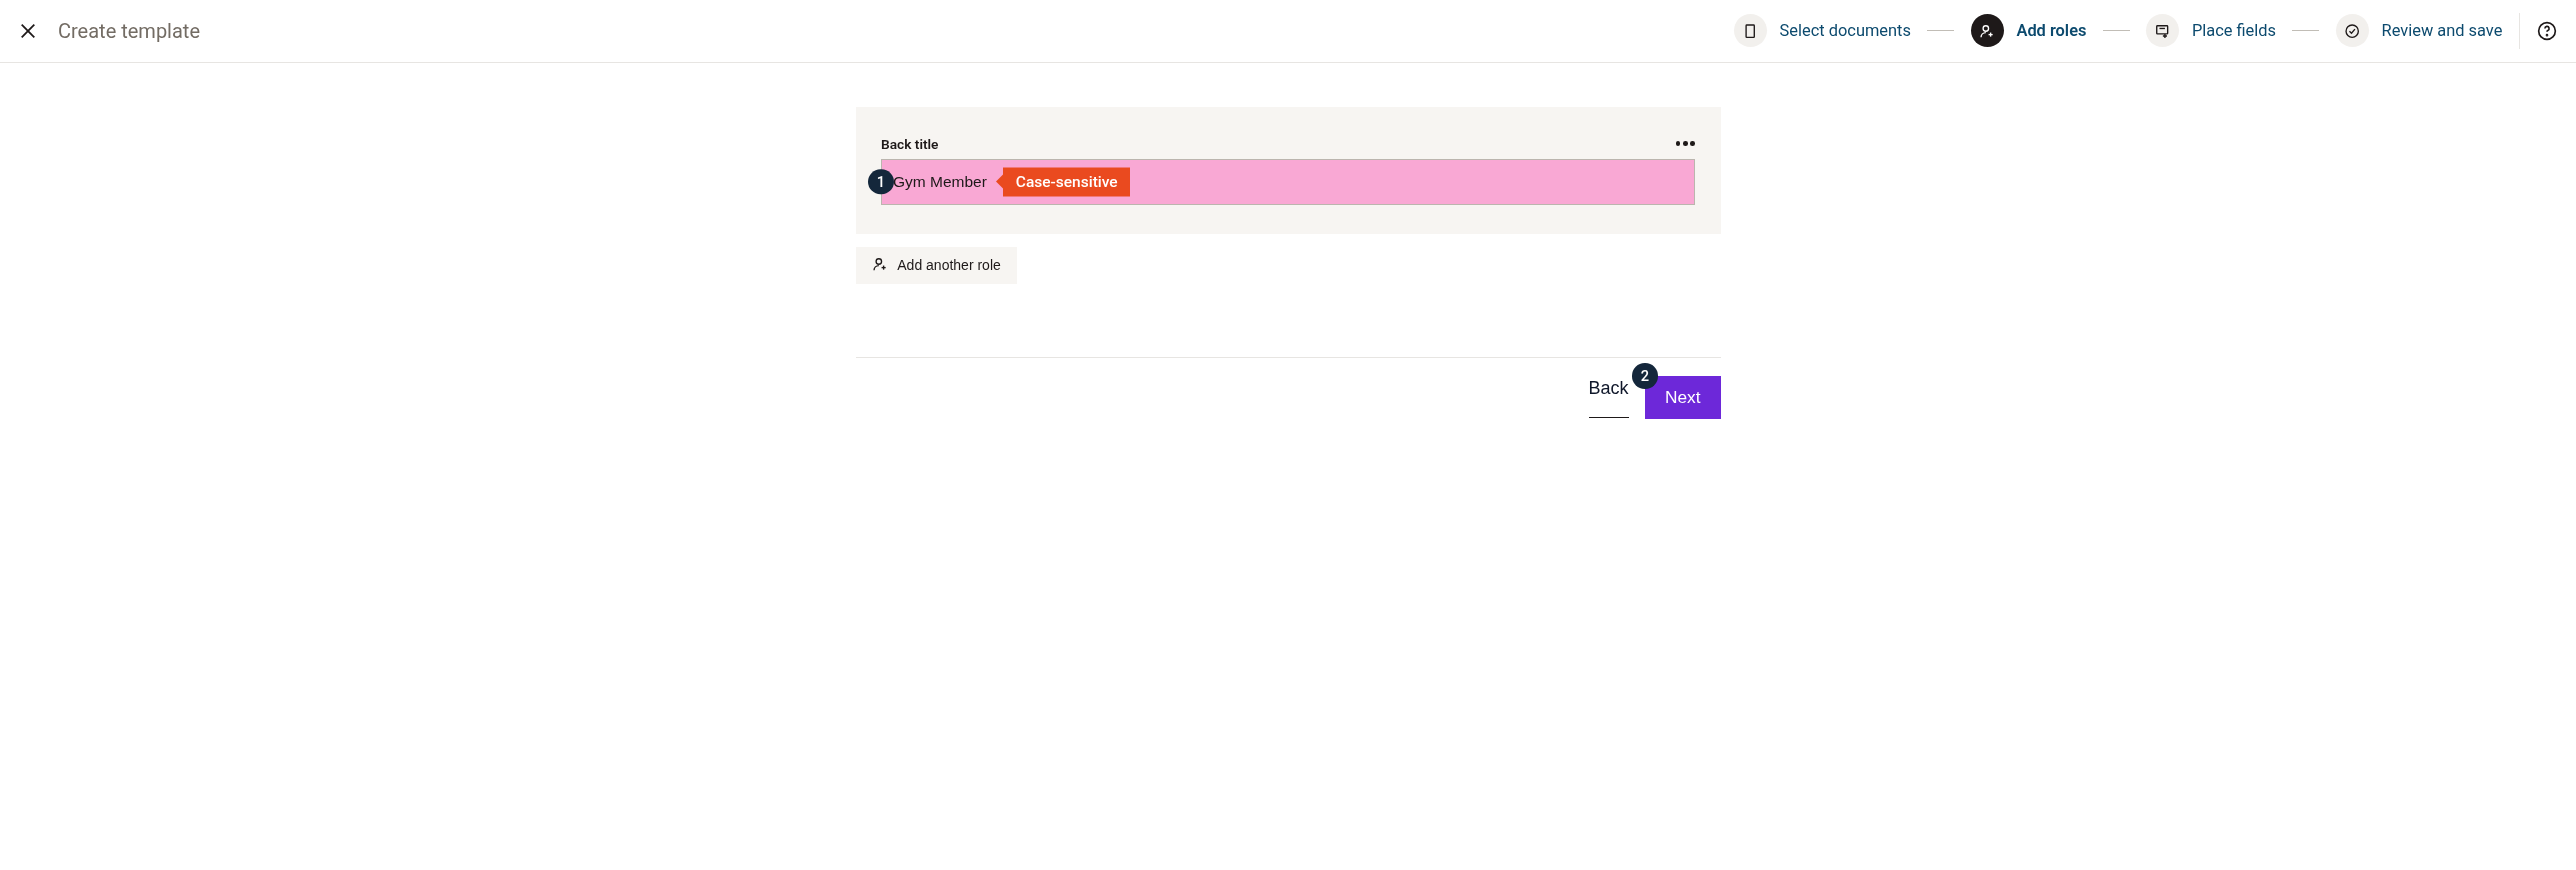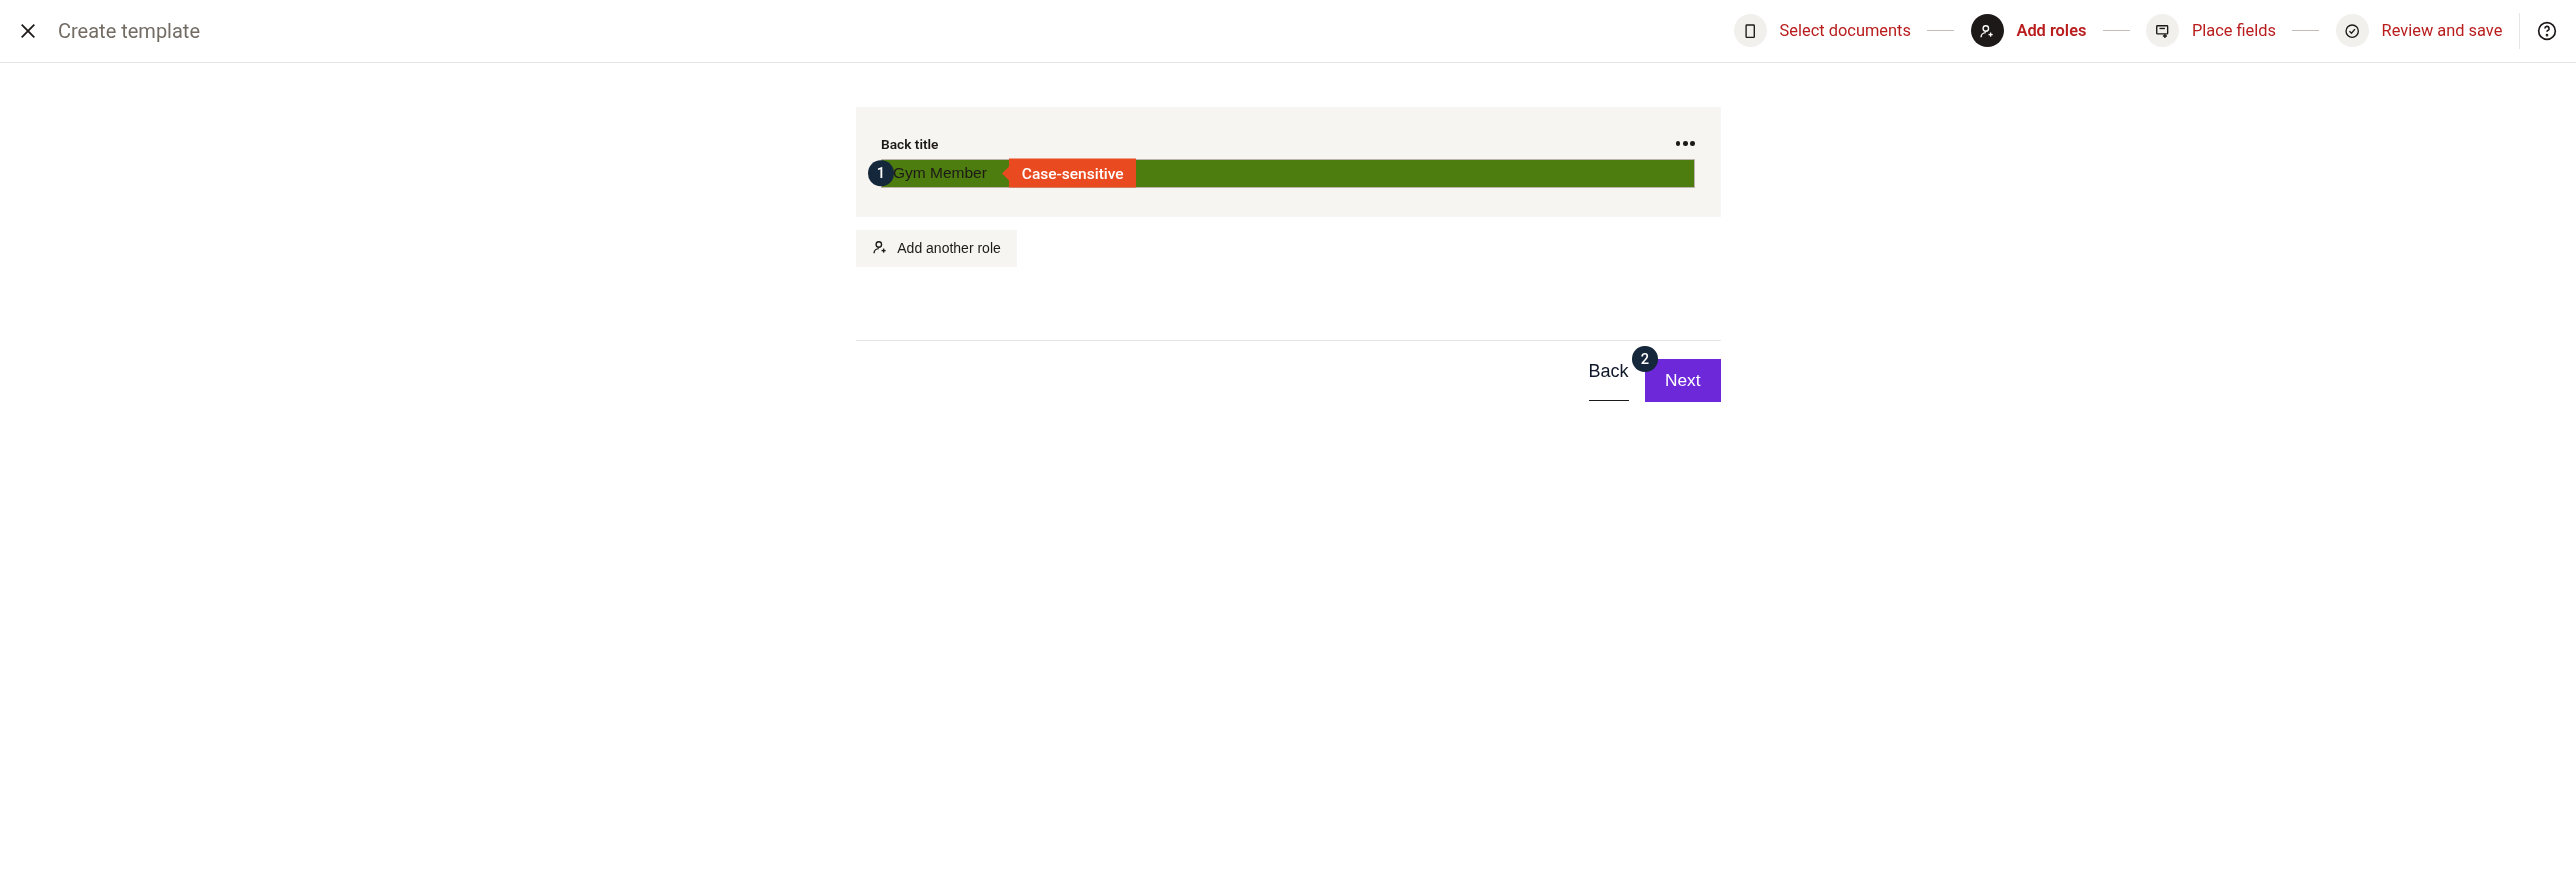--- a/index.html
+++ b/index.html
@@ -50,21 +50,21 @@
       width: 33px; height: 33px; border-radius: 50%;
       display: flex; align-items: center; justify-content: center;
       background: #f2f0ed;
     }
     .step-circle.active { background: #1e1919; }
     .step-circle svg.light { stroke: #1e1919; }
     .step-circle.active svg { stroke: #fff; }
     .step-label {
       font-size: 16.4px;
       font-weight: 400;
-      color: #b91c1c;
+      color: #0c4a6e;
     }
     .step.active .step-label { font-weight: 600; }
     .step-connector {
       width: 27px;
       height: 0.9px;
       background: #c1bdb6;
       margin: 0 16.4px;
     }
     .divider-v {
       width: 0.9px; height: 36px; background: #e7e5e2;
@@ -108,42 +108,42 @@
       display: flex; gap: 2.7px;
     }
     .more-icon span {
       width: 4.6px; height: 4.6px; border-radius: 50%; background: #1e1919;
     }
     .role-input-wrap {
       position: relative;
     }
     .role-input {
       width: 100%;
-      height: 29px;
+      height: 46px;
       border: 0.9px solid #bbb5ae;
-      background: #4d7c0f;
+      background: #f9a8d4;
       padding: 0 11px;
       font-size: 15.5px;
       color: #1e1919;
       outline: none;
     }
     .badge-num {
       position: absolute;
       width: 25.5px; height: 25.5px;
       border-radius: 50%;
       background: #14273b;
       color: #fff;
       display: flex; align-items: center; justify-content: center;
       font-size: 14.6px;
       font-weight: 500;
     }
     .badge-1 { left: -12.8px; top: 50%; transform: translateY(-50%); z-index: 5; }
     .tooltip-tag {
       position: absolute;
-      left: 128px;
+      left: 122px;
       top: 50%;
       transform: translateY(-50%);
       background: #ea4a1f;
       color: #fff;
       font-size: 15.5px;
       font-weight: 500;
       padding: 5.5px 12.8px;
       display: flex; align-items: center;
       z-index: 4;
     }

